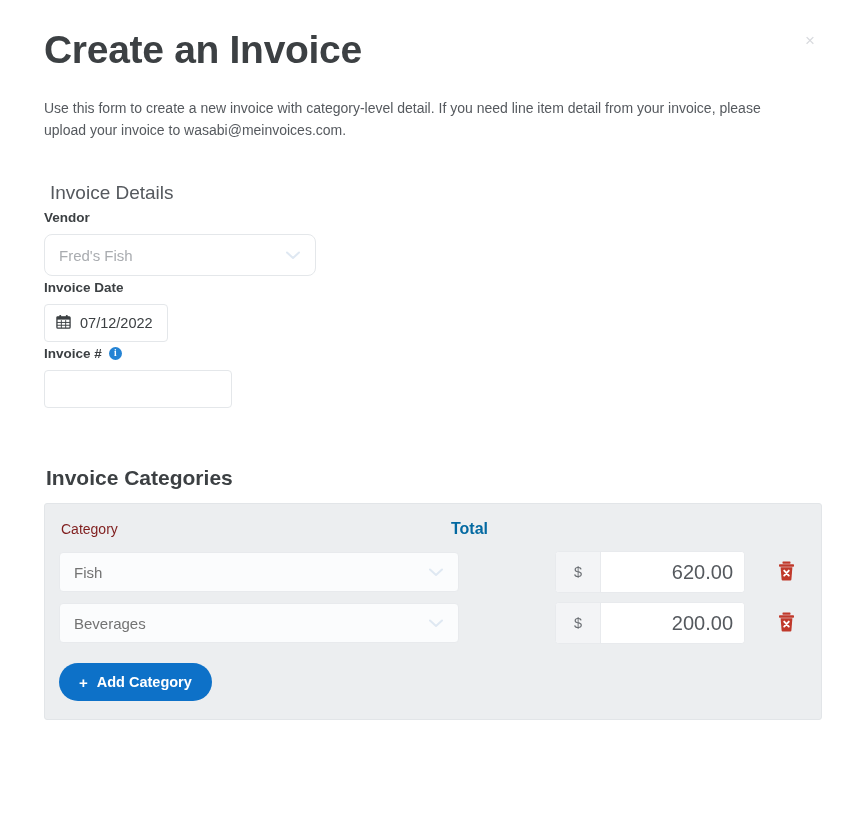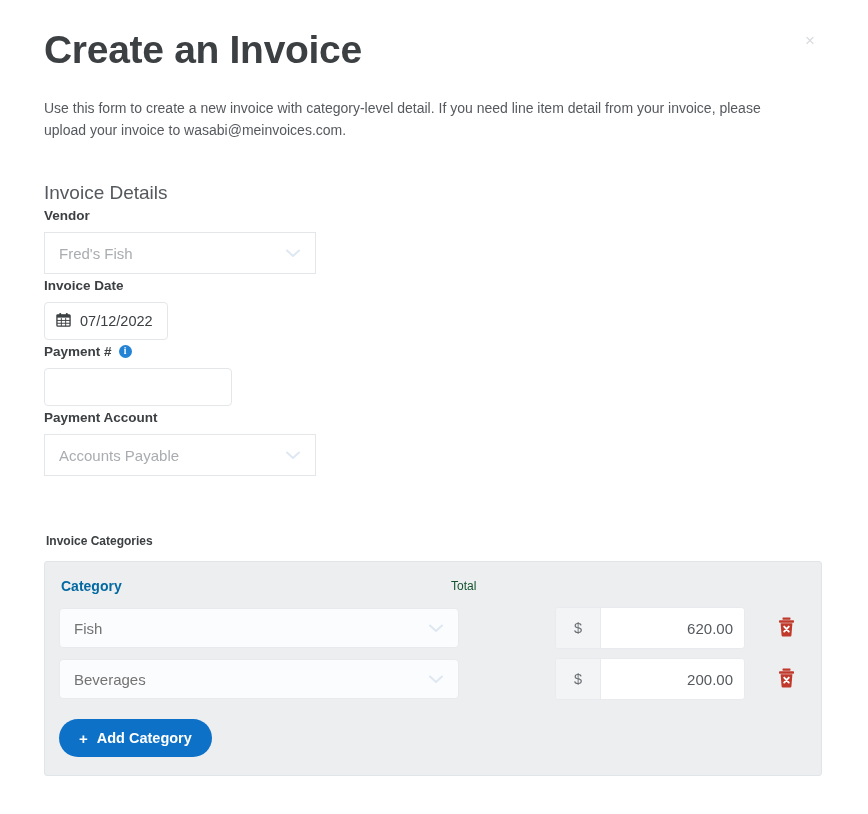--- a/index.html
+++ b/index.html
@@ -57,21 +57,21 @@
     font-size: 14px;
     line-height: 22px;
     color: #55595e;
     max-width: 748px;
   }
 
   .section-heading {
     font-size: 19px;
     color: #55595e;
     font-weight: normal;
-    margin: 0;
+    margin: 6px;
     padding: 0;
   }
 
   .details-section {
     margin-top: 41px;
   }
 
   .field-block {
     margin-top: 4px;
   }
@@ -100,21 +100,21 @@
     font-family: "Liberation Serif", serif;
     line-height: 1;
     cursor: pointer;
   }
 
   .select-box {
     position: relative;
     width: 272px;
     height: 42px;
     border: 1px solid #e4e7ea;
-    border-radius: 0;
+    border-radius: 8px;
     background: #ffffff;
     display: flex;
     align-items: center;
     box-sizing: border-box;
     cursor: pointer;
   }
 
   .select-box .select-value {
     padding-left: 14px;
     font-size: 15px;
@@ -164,21 +164,21 @@
     font-family: "Liberation Sans", sans-serif;
     outline: none;
   }
   .text-input::placeholder { color: #a9acb0; }
 
   
   .categories-section {
     margin-top: 58px;
   }
   .categories-heading {
-    font-size: 12px;
+    font-size: 21px;
     font-weight: bold;
     color: #3c4043;
     margin: 0 0 13px 2px;
   }
 
   .cat-panel {
     background: #eceef0;
     border: 1px solid #e2e5e8;
     border-radius: 3px;
     width: 778px;
@@ -186,28 +186,28 @@
     padding: 16px 14px 18px 14px;
   }
 
   .cat-head-row {
     display: flex;
     align-items: center;
     padding: 0 0 13px 2px;
   }
   .cat-head-category {
     font-size: 14px;
+    font-weight: normal;
+    color: #7f1d1d;
+    width: 390px;
+  }
+  .cat-head-total {
+    font-size: 16px;
     font-weight: bold;
     color: #0369a1;
-    width: 390px;
-  }
-  .cat-head-total {
-    font-size: 12px;
-    font-weight: normal;
-    color: #14532d;
   }
 
   .cat-row {
     display: flex;
     align-items: center;
     margin-bottom: 9px;
   }
 
   .cat-select {
     position: relative;
@@ -247,21 +247,21 @@
     justify-content: center;
     font-size: 14.5px;
     color: #6b6f74;
   }
   .amount-input {
     width: 121px;
     border: none;
     outline: none;
     text-align: right;
     padding: 10px 11px;
-    font-size: 15px;
+    font-size: 20px;
     color: #55595e;
     font-family: "Liberation Sans", sans-serif;
     background: #ffffff;
   }
 
   .trash-btn {
     margin-left: 30px;
     width: 22px;
     height: 24px;
     display: flex;
@@ -334,39 +334,26 @@
               <rect x="10.5" y="1" width="2" height="3" rx="0.8" fill="#3c4043"></rect>
               <path d="M5.7 6.5 V15 M10.3 6.5 V15 M1 9 H15 M1 12 H15" stroke="#3c4043" stroke-width="1"></path>
             </svg>
           </span>
           <span class="date-text">07/12/2022</span>
         </div>
       </div>
 
       <div class="field-block">
         <div class="field-label">
-          <span>Payment #</span>
+          <span>Invoice #</span>
           <span class="info-icon">i</span>
         </div>
         <input class="text-input" type="text" value="" style="">
       </div>
 
-      <div class="field-block">
-        <div class="field-label">
-          <span>Payment Account</span>
-        </div>
-        <div class="select-box">
-          <span class="select-value">Accounts Payable</span>
-          <span class="chev">
-            <svg width="14" height="9" viewBox="0 0 14 9">
-                <path d="M1 1.5 L7 7 L13 1.5" stroke="#dfe8f2" stroke-width="2" fill="none" stroke-linecap="round" stroke-linejoin="round"></path>
-              </svg>
-          </span>
-        </div>
-      </div>
     </div>
 
     <div class="categories-section">
       <h2 class="categories-heading">Invoice Categories</h2>
 
       <div class="cat-panel">
 
         <div class="cat-head-row">
           <div class="cat-head-category">Category</div>
           <div class="cat-head-total">Total</div>

